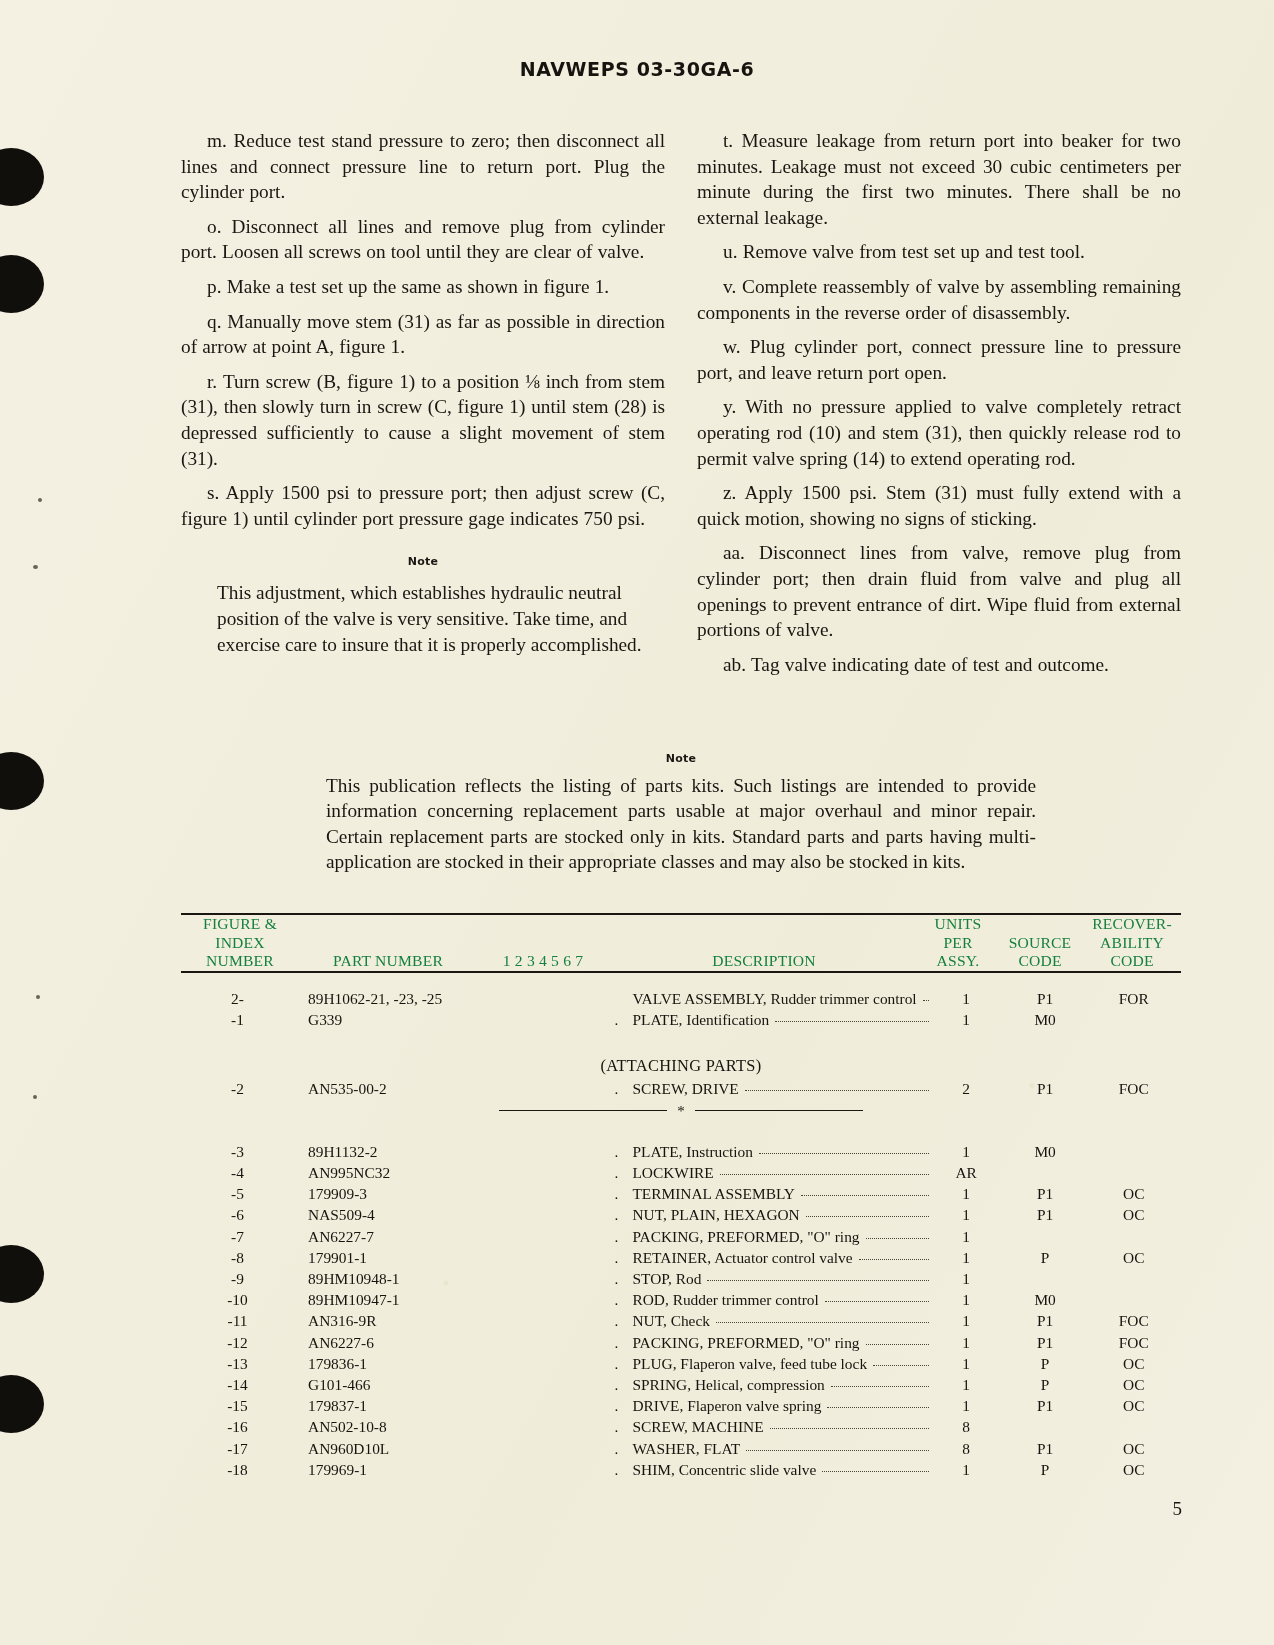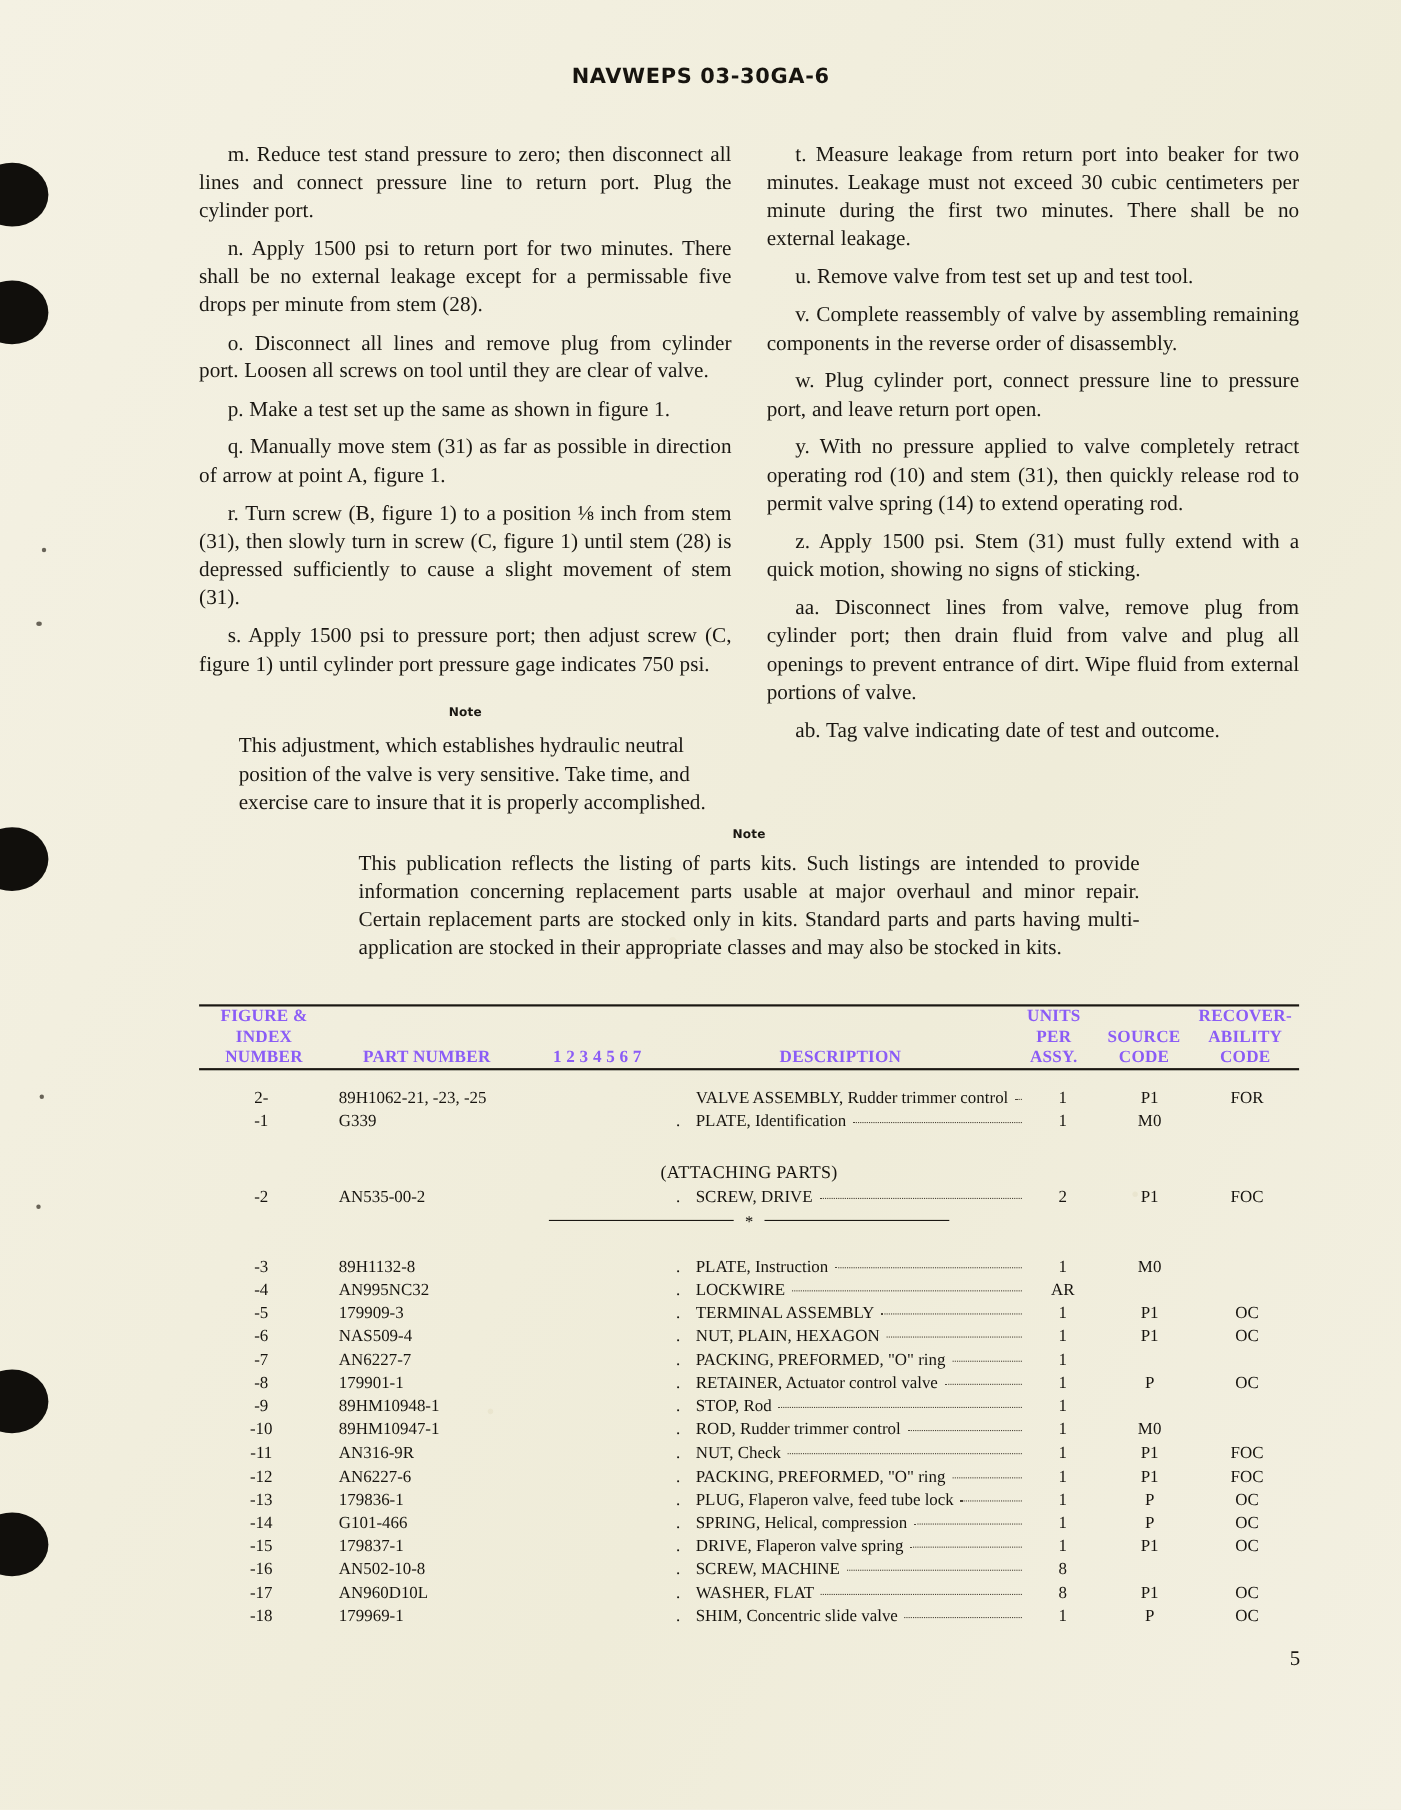--- a/index.html
+++ b/index.html
@@ -88,27 +88,27 @@
     position:absolute;top:913px;left:181px;width:1000px;
   }
   .rule-top{border-top:2.6px solid #1a1712;width:100%;}
   .rule-mid{border-top:2.6px solid #1a1712;width:100%;}
 
   table.parts{
     width:100%;border-collapse:collapse;
     font-family:"Liberation Serif", serif;
   }
   table.parts th{
-    font-weight:bold;
+    font-weight:normal;
     font-size:15.6px;
     line-height:18.6px;
     letter-spacing:.2px;
     vertical-align:bottom;
     padding:0;
-    color:#8b5cf6;
+    color:#15803d;
   }
   .th-fig{width:118px;text-align:center;}
   .th-part{width:178px;text-align:center;}
   .th-ind{width:132px;text-align:center;font-size:13.4px;letter-spacing:1.6px;}
   .th-desc{text-align:center;}
   .th-units{width:78px;text-align:center;}
   .th-src{width:86px;text-align:center;}
   .th-rec{width:98px;text-align:center;}
 
   .hdr-cell{display:block;}
@@ -181,21 +181,20 @@
   <div class="speck" style="top:565px;left:33px;width:5px;height:4px;"></div>
   <div class="speck" style="top:995px;left:36px;width:4px;height:4px;"></div>
   <div class="speck" style="top:1095px;left:33px;width:4px;height:4px;"></div>
 
   <div class="doc-header">NAVWEPS 03-30GA-6</div>
 
   <div class="cols">
 
     <div class="col">
       <p class="bt">m. Reduce test stand pressure to zero; then disconnect all lines and connect pressure line to return port. Plug the cylinder port.</p>
-      <p class="bt">n. Apply 1500 psi to return port for two minutes. There shall be no external leakage except for a permissable five drops per minute from stem (28).</p>
       <p class="bt">o. Disconnect all lines and remove plug from cylinder port. Loosen all screws on tool until they are clear of valve.</p>
       <p class="bt">p. Make a test set up the same as shown in figure 1.</p>
       <p class="bt">q. Manually move stem (31) as far as possible in direction of arrow at point A, figure 1.</p>
       <p class="bt">r. Turn screw (B, figure 1) to a position ⅛ inch from stem (31), then slowly turn in screw (C, figure 1) until stem (28) is depressed sufficiently to cause a slight movement of stem (31).</p>
       <p class="bt">s. Apply 1500 psi to pressure port; then adjust screw (C, figure 1) until cylinder port pressure gage indicates 750 psi.</p>
 
       <div class="note-head">Note</div>
       <p class="note-body">This adjustment, which establishes hydraulic neutral position of the valve is very sensitive. Take time, and exercise care to insure that it is properly accomplished.</p>
     </div>
 
@@ -305,21 +304,21 @@
             <td class="c-rec" style="width: 98px;">FOC</td>
           </tr>
           <tr>
             <td colspan="7" class="starsep"><span class="bar l"></span><span class="star">*</span><span class="bar r"></span></td>
           </tr>
           <tr class="spacer">
             <td colspan="7"></td>
           </tr>
           <tr>
             <td class="c-fig" style="width: 118px;">-3</td>
-            <td class="c-part" style="width: 178px;">89H1132-8</td>
+            <td class="c-part" style="width: 178px;">89H1132-2</td>
             <td style="width: 132px;"></td>
             <td class="c-desc">
               <div class="desc-line">
                 <span class="desc-dot">.</span>
                 <span class="desc-txt">PLATE, Instruction</span>
                 <span class="leader"></span>
               </div>
             </td>
             <td class="c-units" style="width: 78px;">1</td>
             <td class="c-src" style="width: 86px;">M0</td>

